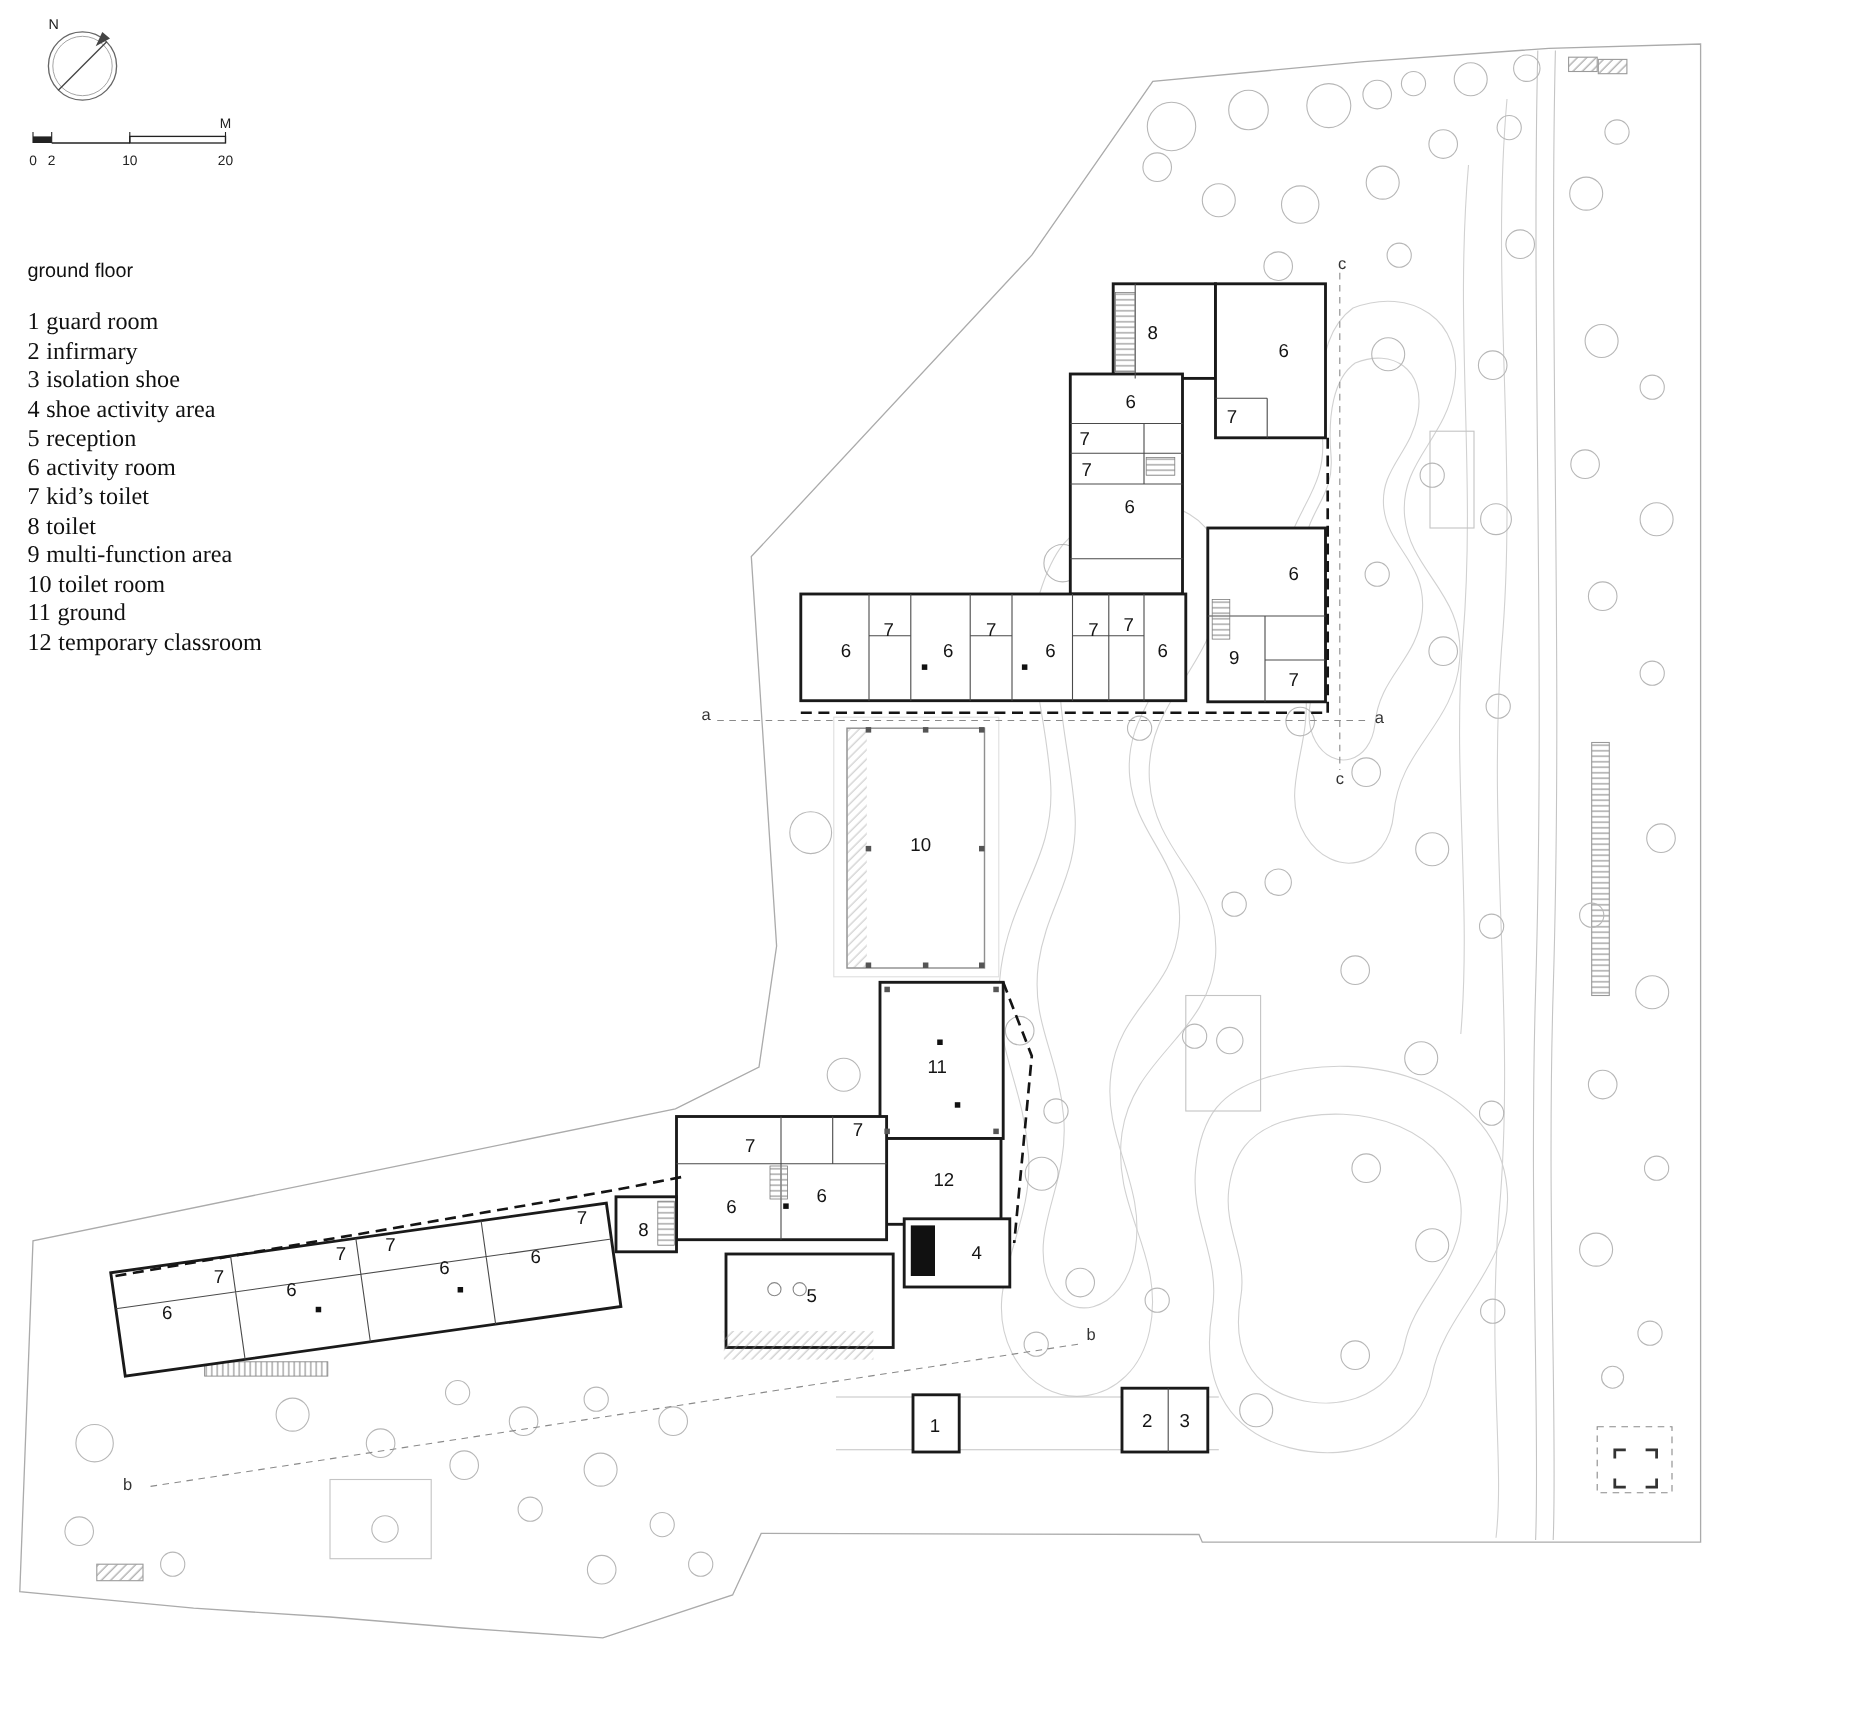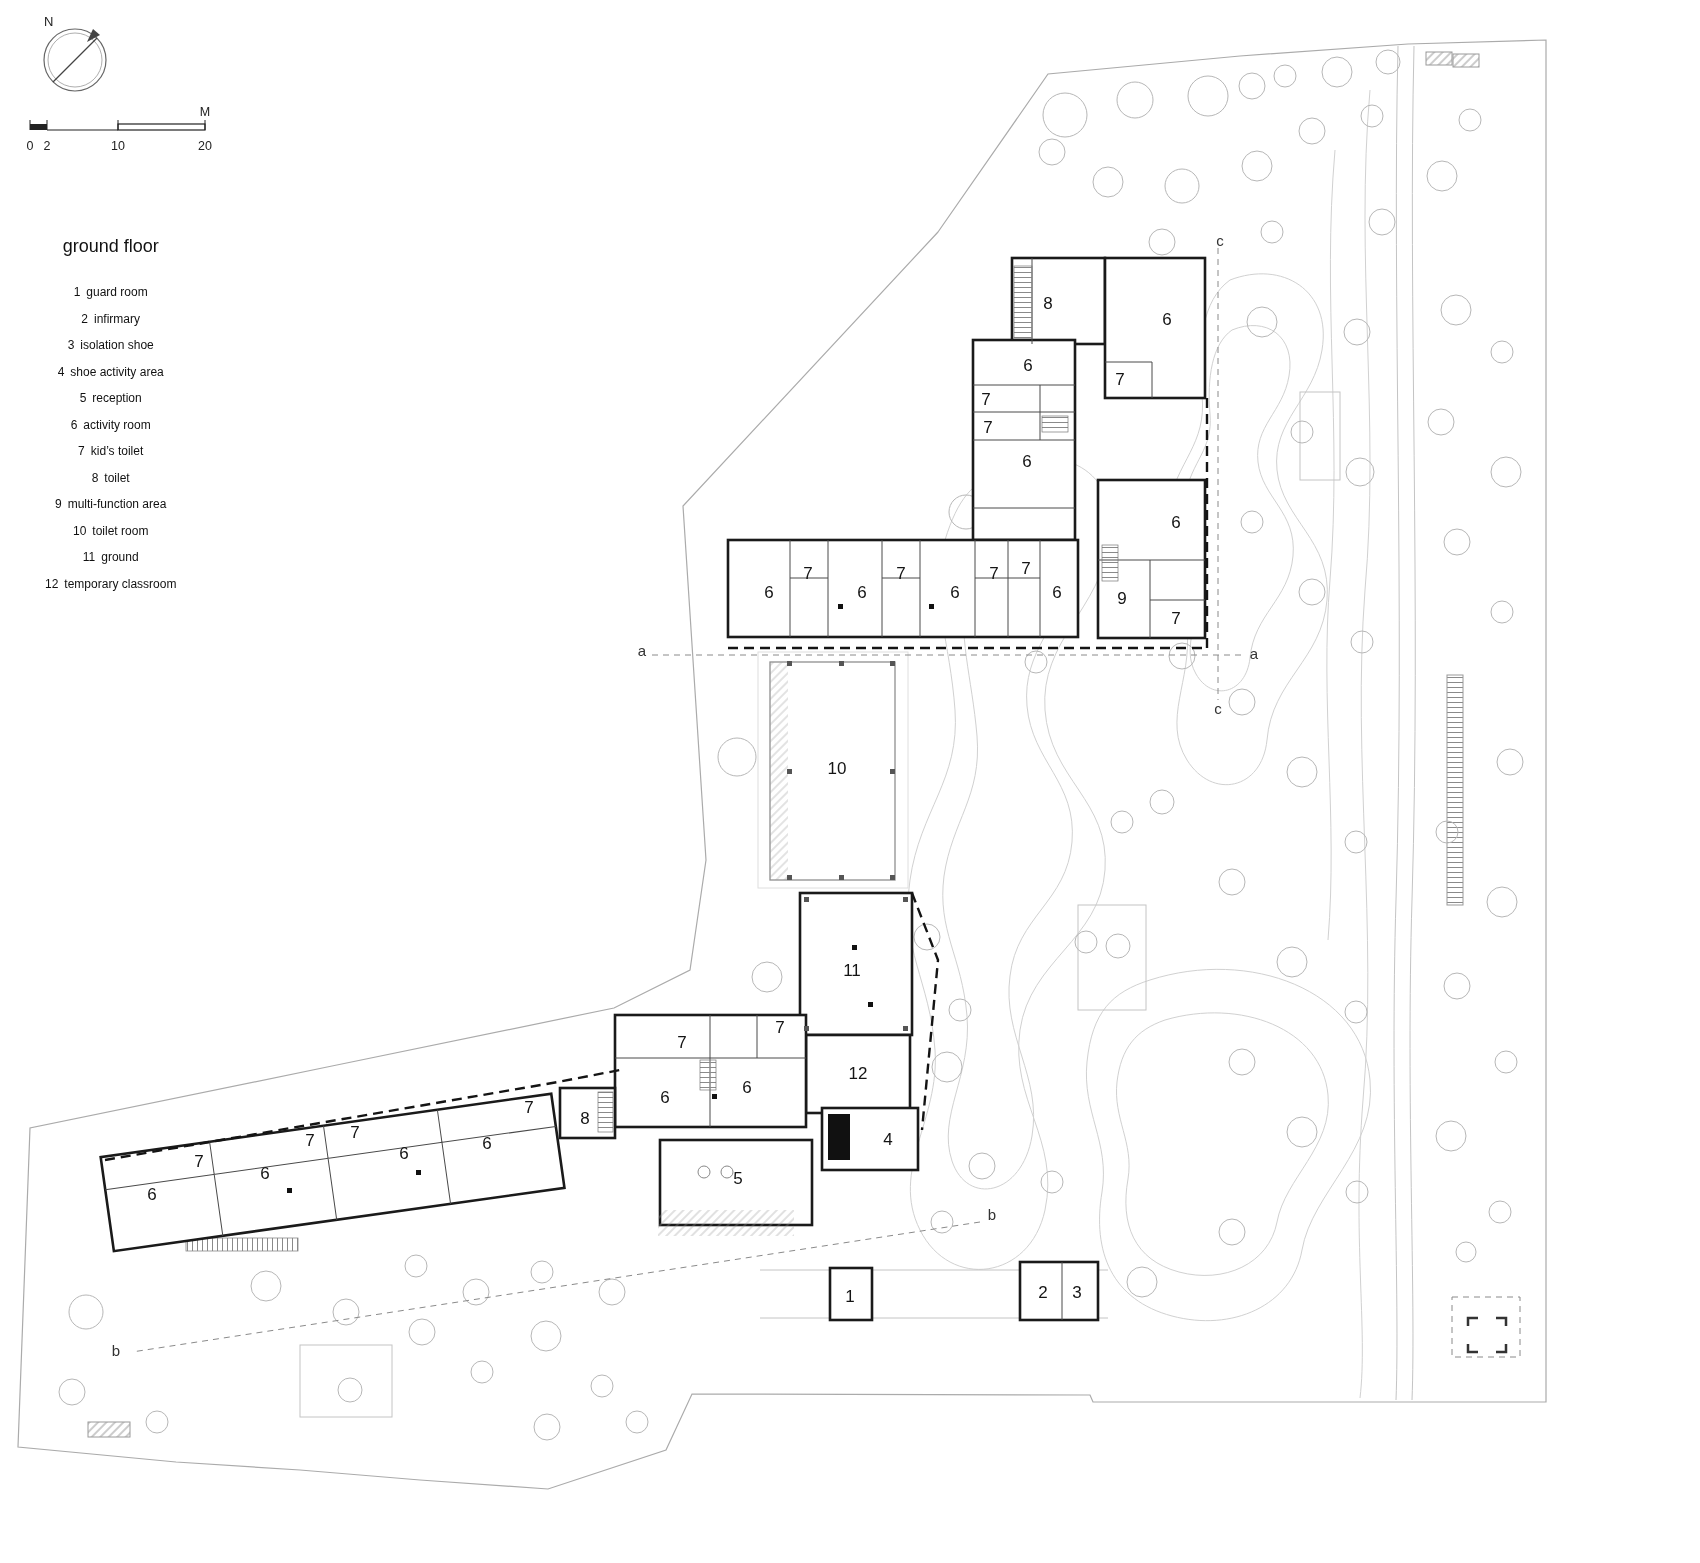--- a/index.html
+++ b/index.html
@@ -1,23 +1,23 @@
 <!DOCTYPE html>
 <html><head>
 <meta charset="utf-8">
 <style>
   html,body{margin:0;padding:0;background:#ffffff;}
   #canvas{position:relative;width:1700px;height:1563px;background:#ffffff;overflow:hidden;
           font-family:"Liberation Sans",sans-serif;color:#111;}
   #plan-svg{position:absolute;left:0;top:0;}
   
-  #info{position:absolute;left:45px;top:236px;text-align:center;}
+  #info{position:absolute;left:25px;top:236px;}
   #info .title{font-size:18px;margin:0 0 22px 0;font-weight:400;}
   #info ul{list-style:none;margin:0;padding:0;}
-  #info li{font-size:12px;line-height:26.5px;white-space:nowrap;}
+  #info li{font-size:22px;line-height:26.5px;white-space:nowrap;font-family:Liberation Serif, serif;}
   #info .lnum{margin-right:6px;}
   
   .room-num{font-family:"Liberation Sans",sans-serif;font-size:17px;fill:#141414;
             text-anchor:middle;dominant-baseline:central;}
   .section-letter{font-family:"Liberation Sans",sans-serif;font-size:15px;fill:#333;
             text-anchor:middle;dominant-baseline:central;}
   .tick-label{font-family:"Liberation Sans",sans-serif;font-size:12.5px;fill:#222;
             text-anchor:middle;}
   .small-label{font-family:"Liberation Sans",sans-serif;font-size:13px;fill:#222;}
   .tree{stroke:#b7b7b7;stroke-width:1;fill:none;}

